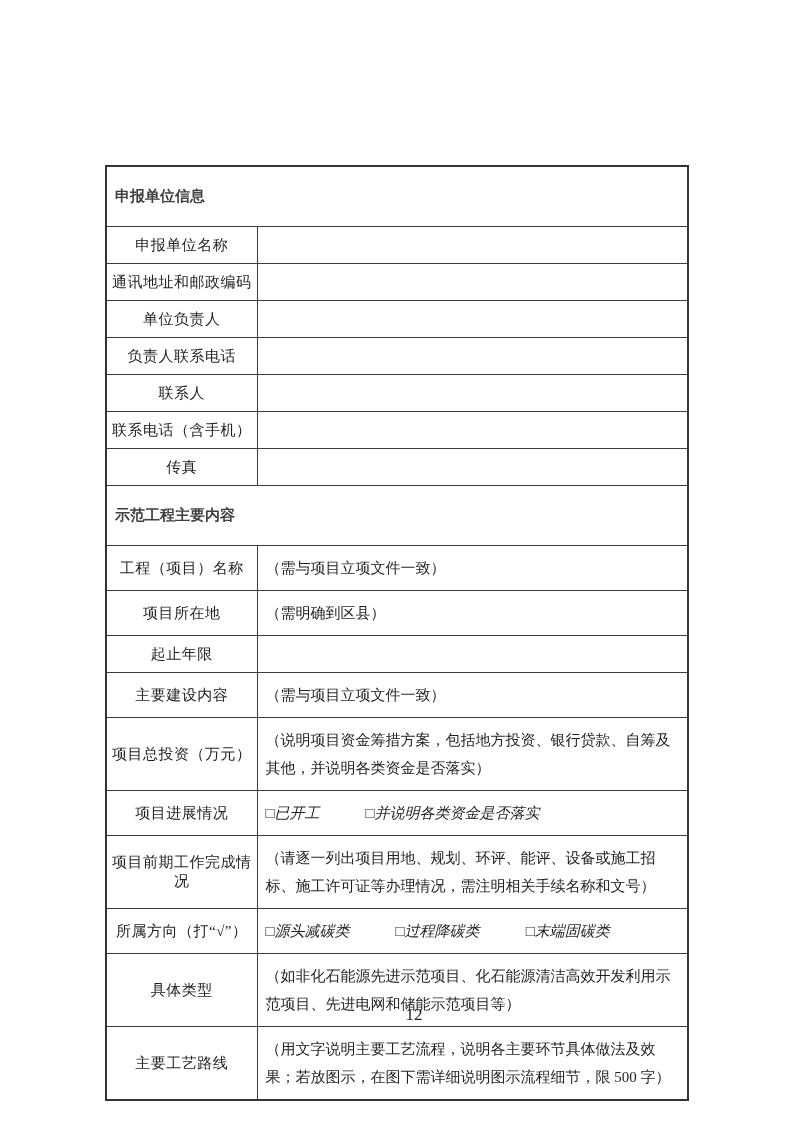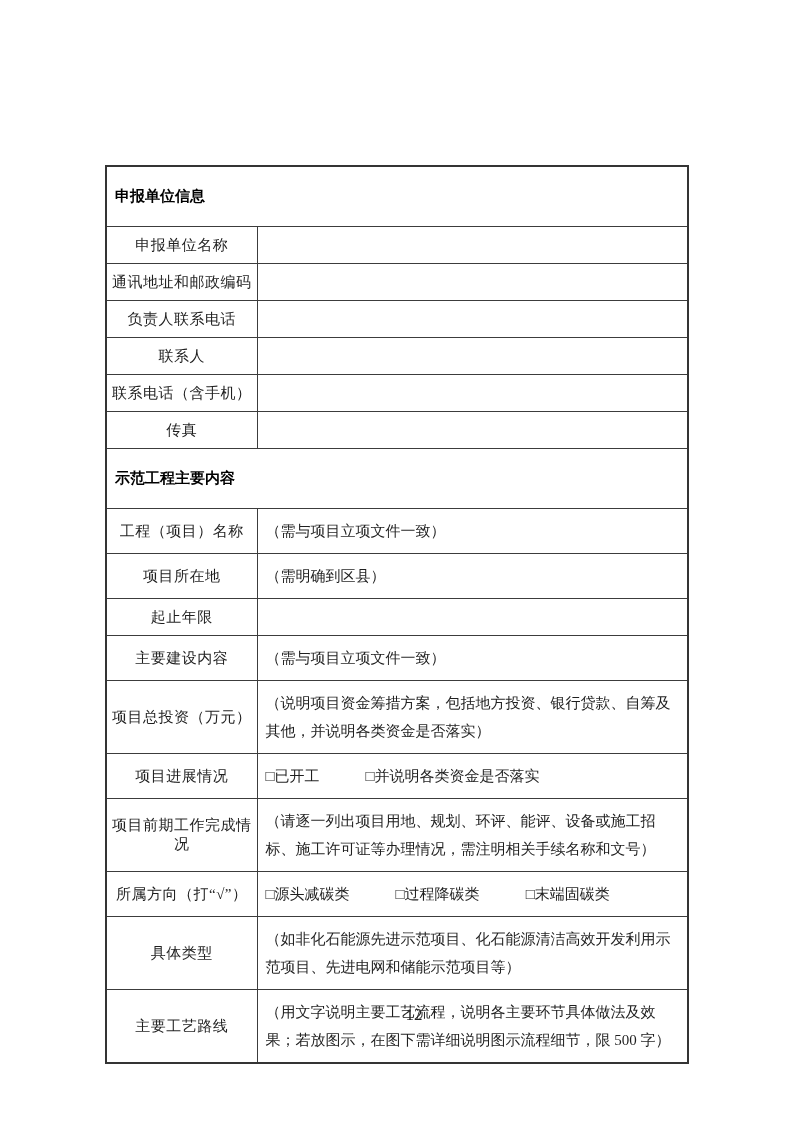--- a/index.html
+++ b/index.html
@@ -34,39 +34,39 @@
   }
   col.c-label { width: 151px; }
   col.c-value { width: 431px; }
 
   td.sec {
     font-family: "Liberation Sans", "DejaVu Sans", sans-serif;
     font-weight: bold;
     font-size: 15.5px;
     text-align: left;
     padding: 20px 8px;
-    color: #000000;
+    color: #404040;
   }
   td.lbl {
     text-align: center;
     padding: 2px 4px;
     letter-spacing: 0.5px;
     margin-left: 16px;
   }
   td.val {
     text-align: left;
     padding: 8px 8px;
     line-height: 28px;
   }
   tr.sec-row { height: 32px; }
   tr.f-row  { height: 37px; }
   tr.c-row  { height: 36px; }
   tr.t-row  { height: 62px; }
 
-  td.val .opt { margin-right: 46px; white-space: nowrap; }
+  td.val .opt { margin-right: 46px; white-space: nowrap; font-style: italic; }
   td.val .opt:last-child { margin-right: 0; }
 
   .page-number {
     position: absolute;
     left: 0;
     top: 1005px;
     width: 794px;
     text-align: center;
     font-size: 17px;
     color: #222222;
@@ -92,20 +92,24 @@
       <tr class="f-row">
         <td class="lbl">申报单位名称</td>
         <td class="val"></td>
       </tr>
 
       <tr class="f-row">
         <td class="lbl">通讯地址和邮政编码</td>
         <td class="val"></td>
       </tr>
 
+      <tr class="f-row">
+        <td class="lbl">单位负责人</td>
+        <td class="val"></td>
+      </tr>
 
       <tr class="f-row">
         <td class="lbl">负责人联系电话</td>
         <td class="val"></td>
       </tr>
 
       <tr class="f-row">
         <td class="lbl">联系人</td>
         <td class="val"></td>
       </tr>

